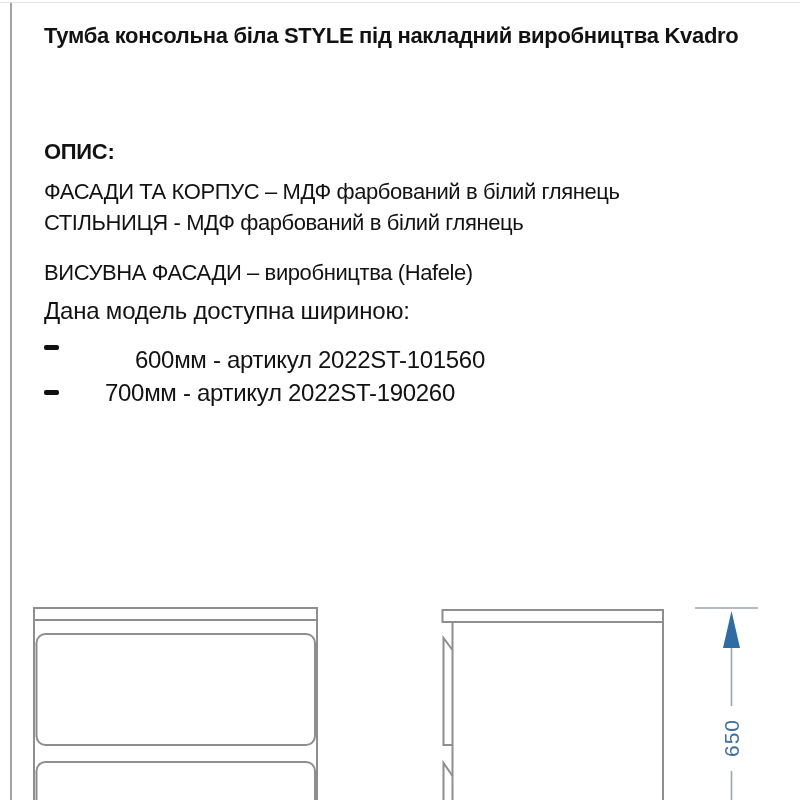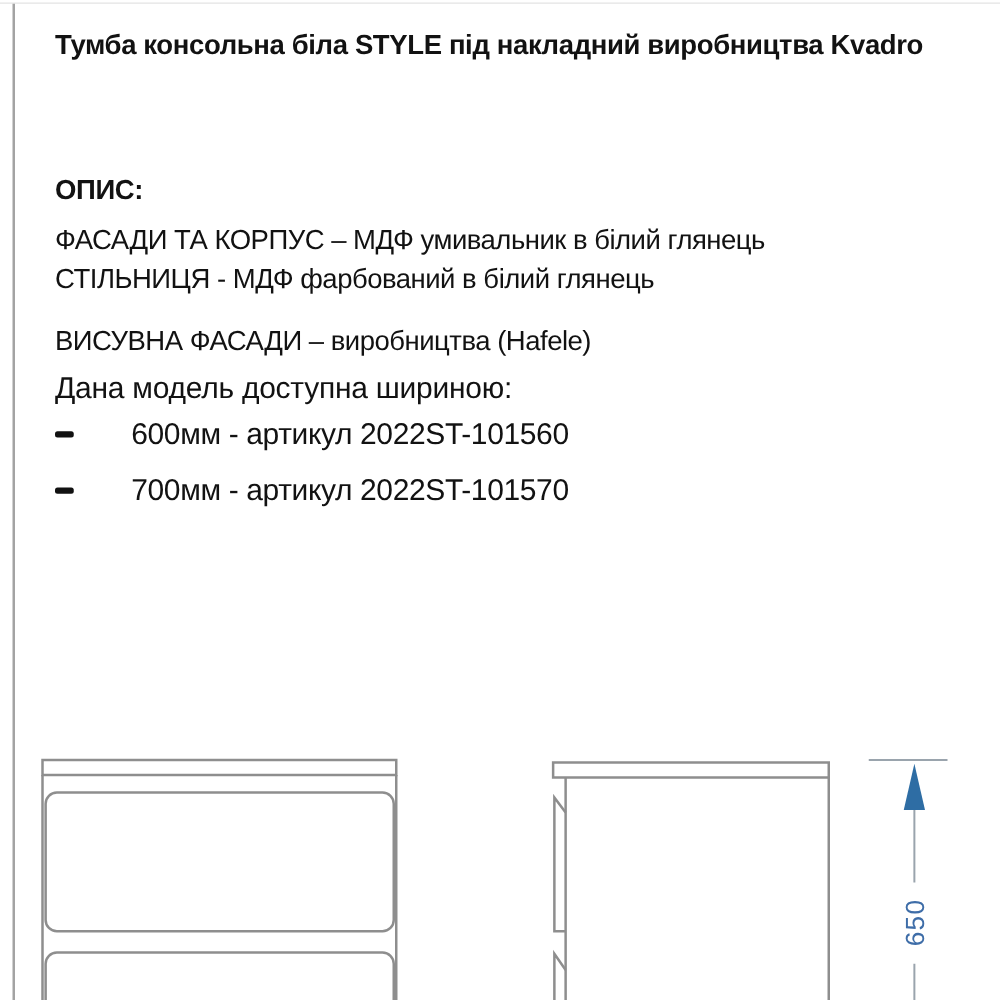--- a/index.html
+++ b/index.html
@@ -34,21 +34,21 @@
   .desc-line-1{top:210px;}
   .desc-line-2{top:260px;}
   .availability-note{
     position:absolute;left:44px;top:297px;
     font-size:24px;letter-spacing:-0.2px;
   }
   .variant-label{
     position:absolute;left:105px;width:600px;
     font-size:24px;letter-spacing:-0.3px;white-space:nowrap;
   }
-  .variant-0{top:334px;}
+  .variant-0{top:346px;margin-left:30px;}
   .variant-1{top:379px;}
   .bullet-dash{
     position:absolute;left:44px;width:15px;height:5px;
     background:#111;border-radius:2px;
   }
   .bullet-dash-0{top:345px;}
   .bullet-dash-1{top:390px;}
   .drawings{
     position:absolute;left:0;top:560px;width:800px;height:240px;
   }
@@ -60,33 +60,33 @@
 </head>
 <body>
 
 <div class="page-border-top"></div>
 <div class="page-border-left"></div>
 
 <div class="product-title">Тумба консольна біла STYLE під накладний виробництва Kvadro</div>
 
 <div class="desc-heading">ОПИС:</div>
 
-<div class="desc-line desc-line-0"><span class="b">ФАСАДИ ТА КОРПУС</span><span> – МДФ умивальник в білий глянець</span></div>
+<div class="desc-line desc-line-0"><span class="b">ФАСАДИ ТА КОРПУС</span><span> – МДФ фарбований в білий глянець</span></div>
 
 <div class="desc-line desc-line-1"><span class="b">СТІЛЬНИЦЯ -</span><span> МДФ фарбований в білий глянець</span></div>
 
 <div class="desc-line desc-line-2"><span class="b">ВИСУВНА ФАСАДИ</span><span> – виробництва (Hafele)</span></div>
 
 <div class="availability-note">Дана модель доступна шириною:</div>
 
 <div class="bullet-dash bullet-dash-0"></div>
 <div class="variant-label variant-0">600мм - артикул 2022ST-101560</div>
 
 <div class="bullet-dash bullet-dash-1"></div>
-<div class="variant-label variant-1">700мм - артикул 2022ST-101570</div>
+<div class="variant-label variant-1">700мм - артикул 2022ST-190260</div>
 
 <svg class="drawings" viewBox="0 0 800 240" xmlns="http://www.w3.org/2000/svg">
 
   <g fill="none" stroke-width="2" stroke="#8e8e8e">
     <rect x="34" y="48" width="283" height="12"></rect>
     <line x1="34" y1="60" x2="34" y2="240"></line>
     <line x1="317" y1="60" x2="317" y2="240"></line>
     <rect x="36.5" y="74" width="278.5" height="111" rx="9"></rect>
     <rect x="36.5" y="202" width="278.5" height="55" rx="9"></rect>
   </g>

